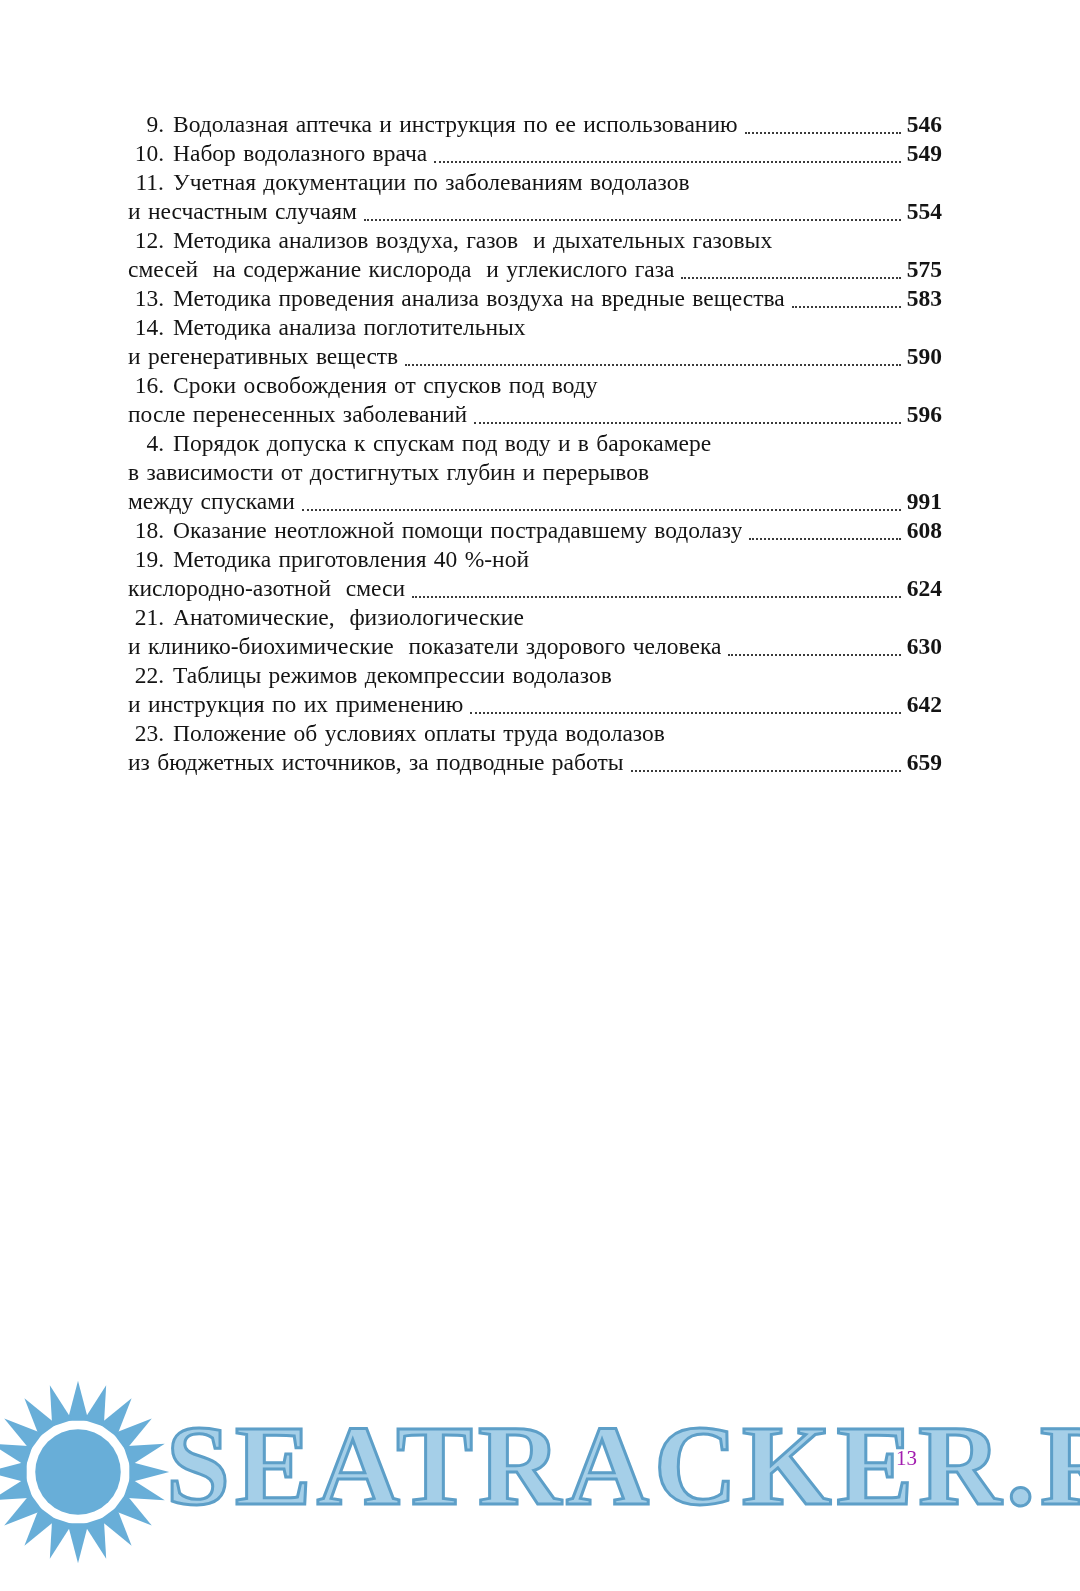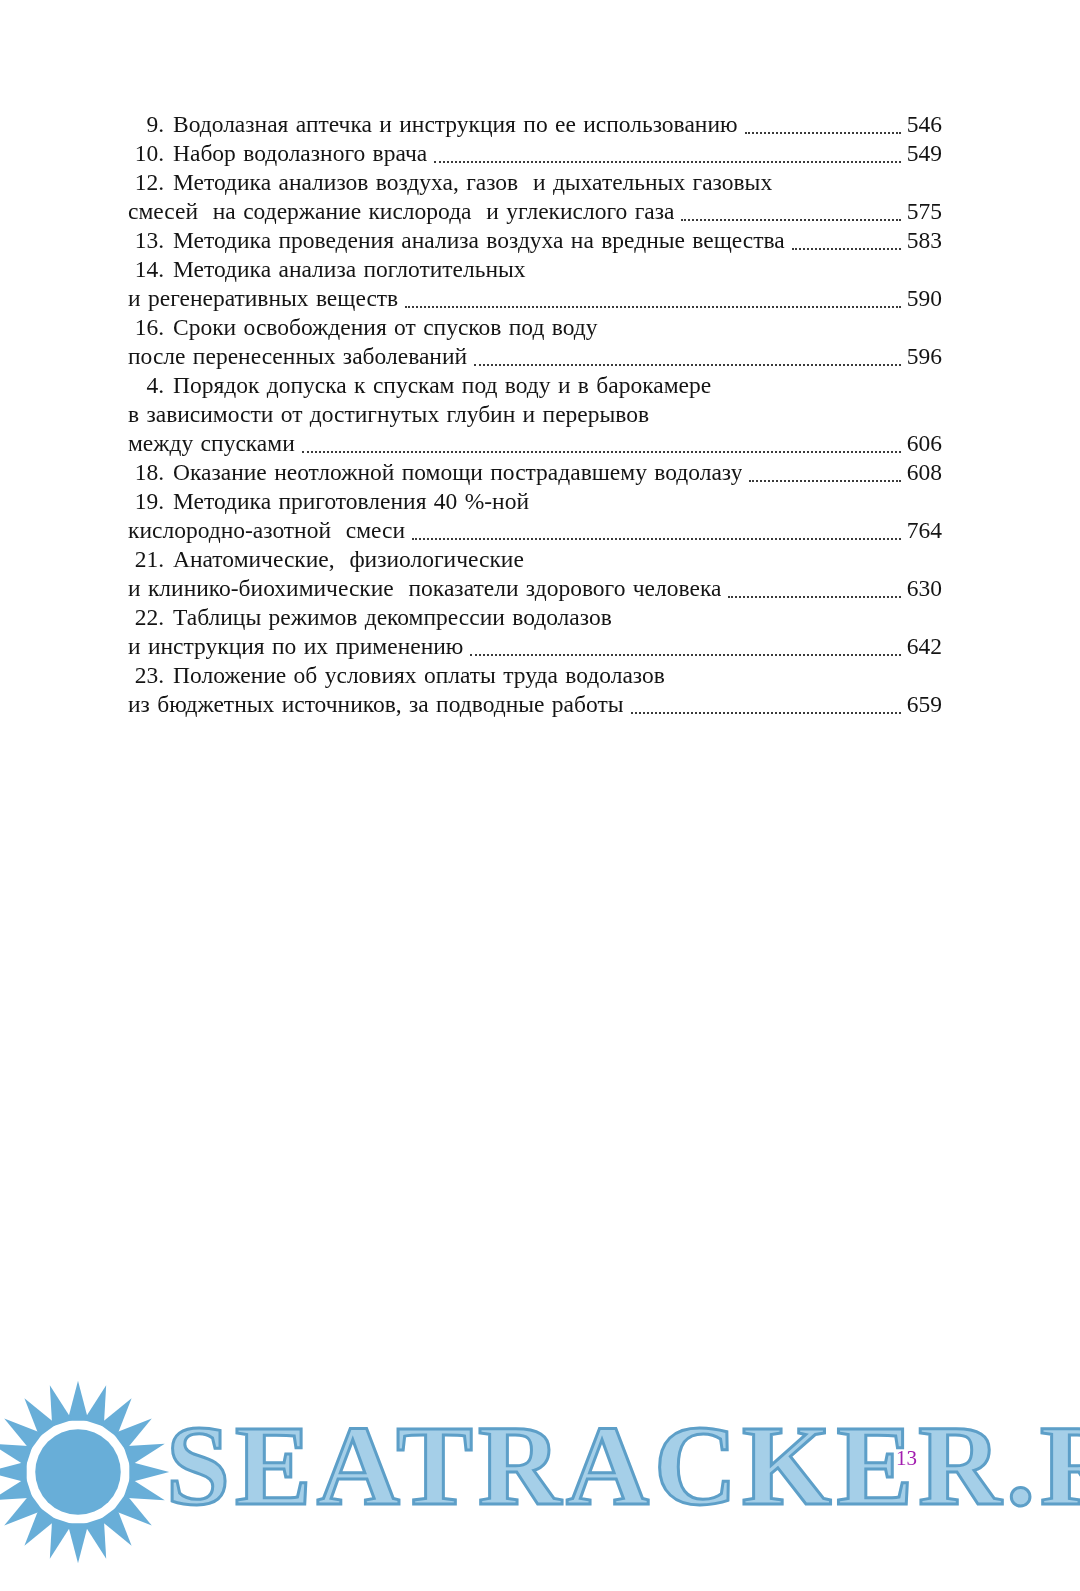--- a/index.html
+++ b/index.html
@@ -46,20 +46,21 @@
   }
   .leader {
     flex: 1 1 auto;
     min-width: 14px;
     border-bottom: 2.5px dotted #3a3a3a;
     margin: 0 6px 5px 7px;
     align-self: flex-end;
   }
   .pagenum {
     flex: 0 0 auto;
+    font-weight: bold;
   }
   
   .watermark {
     position: absolute;
     left: 0;
     top: 1370px;
     width: 1080px;
     height: 221px;
     pointer-events: none;
   }
@@ -100,20 +101,24 @@
 
   <div class="toc" id="toc">
   <div class="entry">
         <div class="line first"><span class="num">9.</span><span class="text">Водолазная аптечка и инструкция по ее использованию</span><span class="leader"></span><span class="pagenum">546</span></div>
       </div>
 
   <div class="entry">
         <div class="line first"><span class="num">10.</span><span class="text">Набор водолазного врача</span><span class="leader"></span><span class="pagenum">549</span></div>
       </div>
 
+  <div class="entry">
+        <div class="line first"><span class="num">11.</span><span class="text">Учетная документации по заболеваниям водолазов</span></div>
+        <div class="line"><span class="text">и несчастным случаям</span><span class="leader"></span><span class="pagenum">554</span></div>
+      </div>
 
   <div class="entry">
         <div class="line first"><span class="num">12.</span><span class="text">Методика анализов воздуха, газов  и дыхательных газовых</span></div>
         <div class="line"><span class="text">смесей  на содержание кислорода  и углекислого газа</span><span class="leader"></span><span class="pagenum">575</span></div>
       </div>
 
   <div class="entry">
         <div class="line first"><span class="num">13.</span><span class="text">Методика проведения анализа воздуха на вредные вещества</span><span class="leader"></span><span class="pagenum">583</span></div>
       </div>
 
@@ -124,30 +129,30 @@
 
 
   <div class="entry">
         <div class="line first"><span class="num">16.</span><span class="text">Сроки освобождения от спусков под воду</span></div>
         <div class="line"><span class="text">после перенесенных заболеваний</span><span class="leader"></span><span class="pagenum">596</span></div>
       </div>
 
   <div class="entry">
         <div class="line first"><span class="num">4.</span><span class="text">Порядок допуска к спускам под воду и в барокамере</span></div>
         <div class="line"><span class="text">в зависимости от достигнутых глубин и перерывов</span></div>
-        <div class="line"><span class="text">между спусками</span><span class="leader"></span><span class="pagenum">606</span></div>
+        <div class="line"><span class="text">между спусками</span><span class="leader"></span><span class="pagenum">991</span></div>
       </div>
 
   <div class="entry">
         <div class="line first"><span class="num">18.</span><span class="text">Оказание неотложной помощи пострадавшему водолазу</span><span class="leader"></span><span class="pagenum">608</span></div>
       </div>
 
   <div class="entry">
         <div class="line first"><span class="num">19.</span><span class="text">Методика приготовления 40 %-ной</span></div>
-        <div class="line"><span class="text">кислородно-азотной  смеси</span><span class="leader"></span><span class="pagenum">764</span></div>
+        <div class="line"><span class="text">кислородно-азотной  смеси</span><span class="leader"></span><span class="pagenum">624</span></div>
       </div>
 
 
   <div class="entry">
         <div class="line first"><span class="num">21.</span><span class="text">Анатомические,  физиологические</span></div>
         <div class="line"><span class="text">и клинико-биохимические  показатели здорового человека</span><span class="leader"></span><span class="pagenum">630</span></div>
       </div>
 
   <div class="entry">
         <div class="line first"><span class="num">22.</span><span class="text">Таблицы режимов декомпрессии водолазов</span></div>

